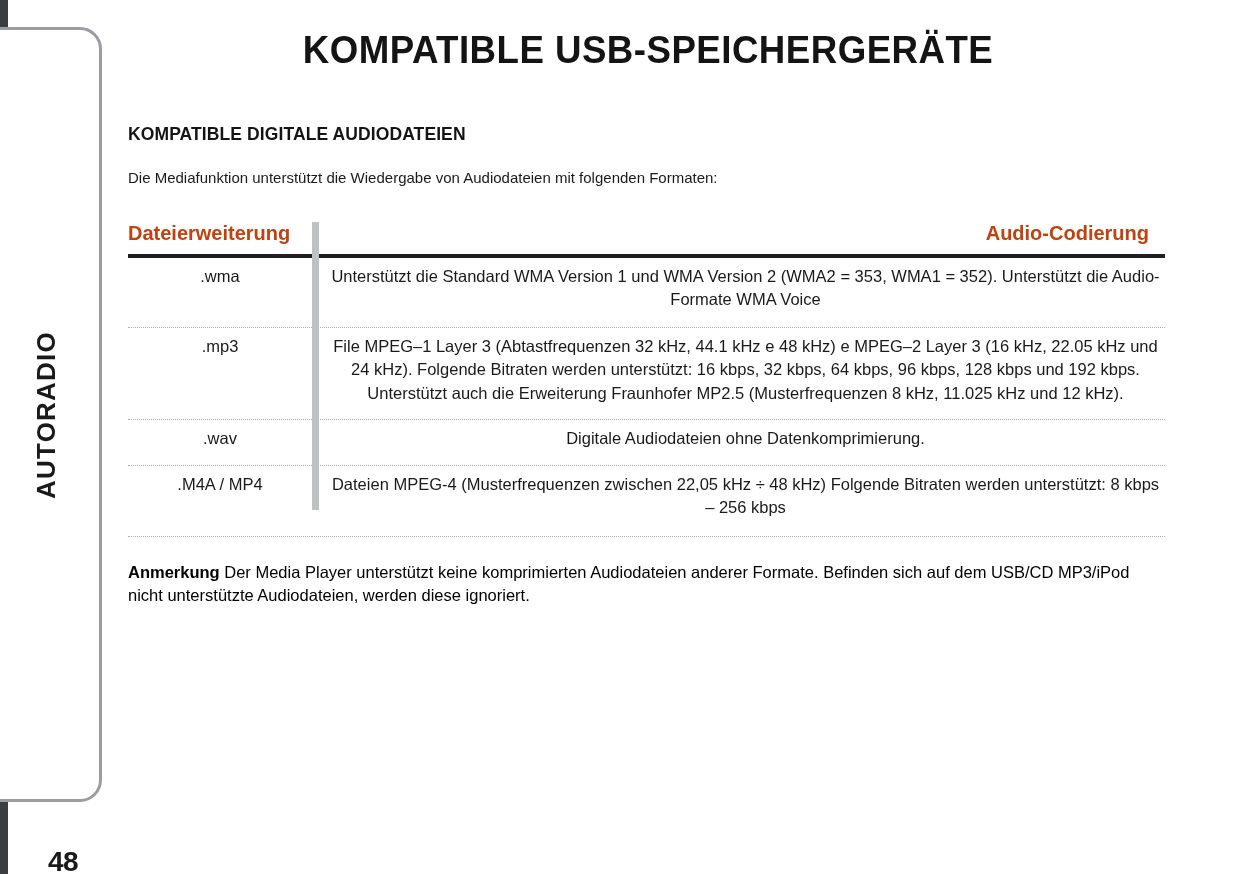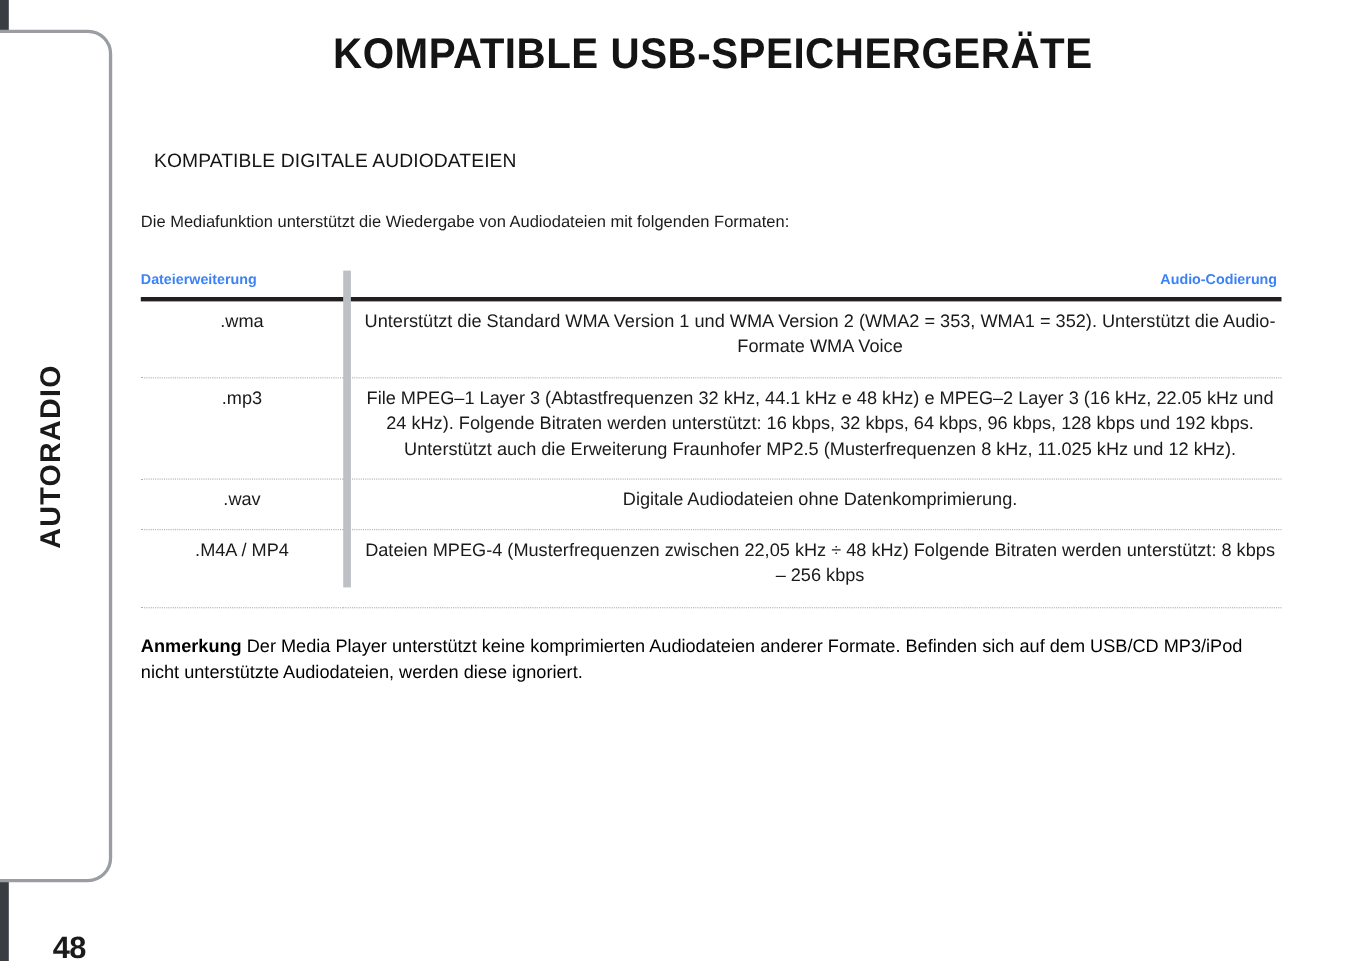--- a/index.html
+++ b/index.html
@@ -81,24 +81,24 @@
     font-weight: bold;
     letter-spacing: 0.5px;
     color: #141414;
     font-family: "Liberation Sans", sans-serif;
     transform: scaleX(0.94);
     transform-origin: center top;
     white-space: nowrap;
   }
 
   .section-heading {
-    margin: 12px;
+    margin: 0;
     padding-top: 52px;
     font-size: 17.5px;
-    font-weight: normal;
+    font-weight: bold;
     letter-spacing: 0.1px;
     color: #141414;
   }
 
   .intro-text {
     margin: 0;
     padding-top: 24px;
     font-size: 15px;
     color: #1a1a1a;
   }
@@ -122,24 +122,24 @@
     width: 1037px;
     border-collapse: collapse;
     table-layout: fixed;
     position: relative;
     z-index: 1;
   }
   table.spec-table col.c-ext { width: 184px; }
   table.spec-table col.c-enc { width: 853px; }
 
   .spec-table th {
-    padding: 0 4px 9px 0;
-    font-size: 13px;
-    font-weight: bold;
-    color: #3b82f6;
+    padding: 0 16px 9px 0;
+    font-size: 20px;
+    font-weight: bold;
+    color: #c2410c;
     border-bottom: 4px solid #231f20;
     vertical-align: bottom;
   }
   .spec-table th.th-ext { text-align: left; }
   .spec-table th.th-enc { text-align: right; padding-left: 14px; }
 
   .spec-table td {
     font-size: 16.5px;
     color: #1a1a1a;
     vertical-align: top;

